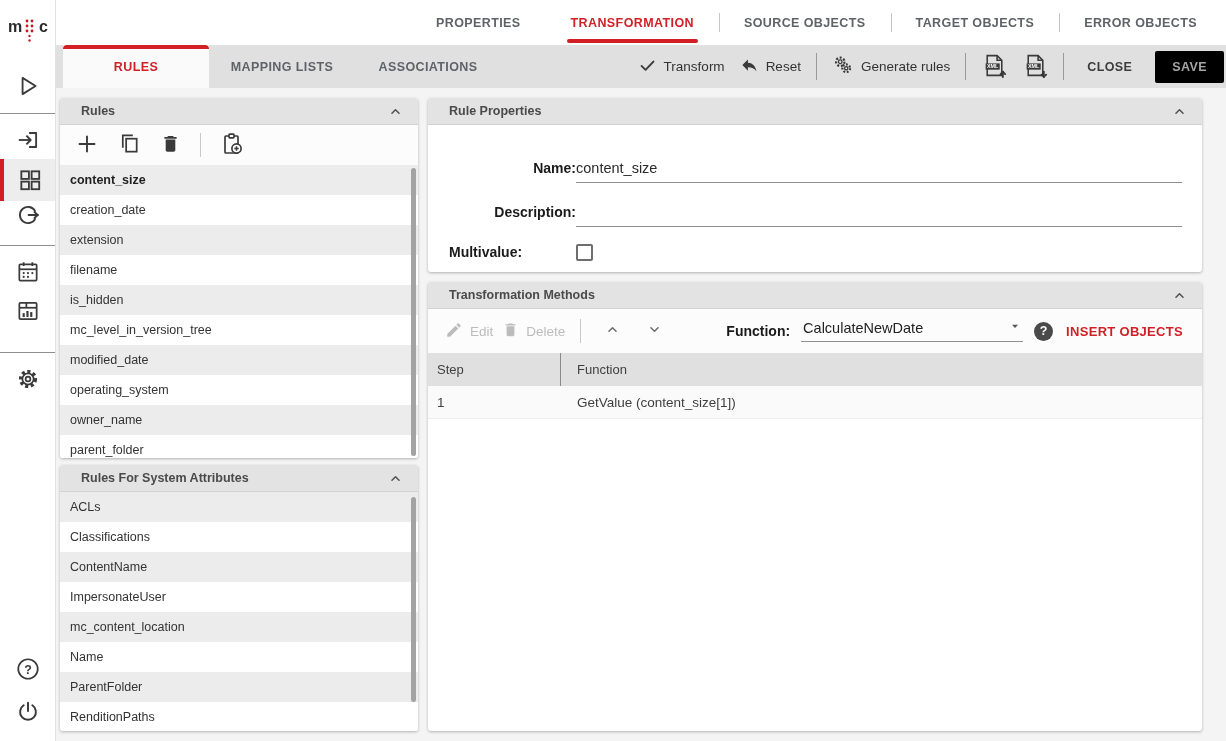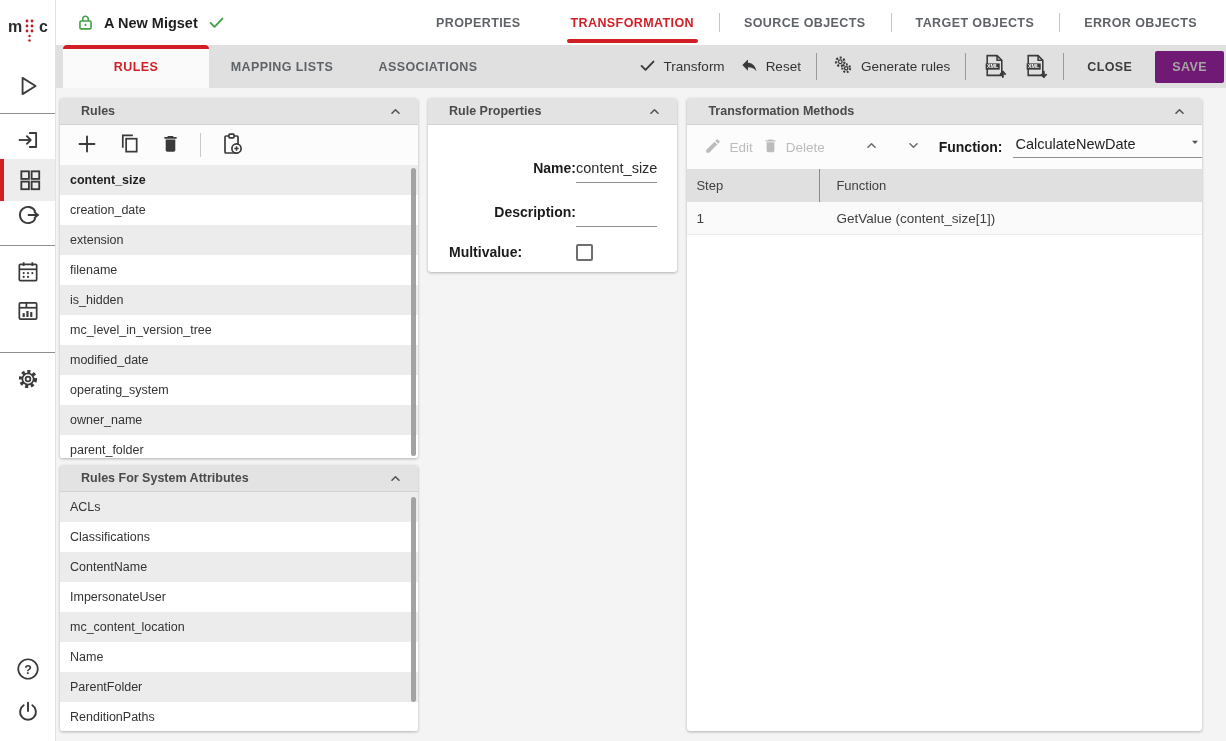--- a/index.html
+++ b/index.html
@@ -38,26 +38,26 @@
   .sub-tabs{display:flex;height:100%;margin-left:7px;}
   .sub-tab{position:relative;width:146px;font-size:12.5px;font-weight:bold;letter-spacing:.4px;color:var(--gray-txt);}
   .sub-tab.active{background:#fafafa;color:var(--red);}
   .sub-tab.active::before{content:"";position:absolute;left:0;right:0;top:0;height:4px;background:var(--red);border-radius:4px 4px 0 0;}
   .actions{margin-left:auto;display:flex;align-items:center;gap:15px;padding-right:2px;}
   .action-btn{display:flex;align-items:center;gap:7px;font-size:13.5px;color:#333;}
   .action-btn svg{color:#3a3a3a;}
   .v-sep{width:1px;height:27px;background:#9a9a9a;}
   .icon-btn{width:26px;height:26px;color:#3a3a3a;display:flex;align-items:center;justify-content:center;}
   .close-btn{font-size:12.5px;font-weight:bold;letter-spacing:.4px;color:#3c3c3c;padding:8px 8px;}
-  .save-btn{font-size:12.5px;font-weight:bold;letter-spacing:.4px;color:#a5a5a5;background:#701a75;border-radius:2px;padding:9px 17px;cursor:default;}
+  .save-btn{font-size:12.5px;font-weight:bold;letter-spacing:.4px;color:#a5a5a5;background:#000000;border-radius:2px;padding:9px 17px;cursor:default;}
 
   
   .content{position:absolute;left:56px;top:88px;right:0;bottom:0;}
   .col-left{position:absolute;left:4px;top:10px;width:358px;bottom:10px;display:flex;flex-direction:column;gap:7px;}
-  .col-right{position:absolute;left:372px;top:10px;right:24px;bottom:10px;display:flex;flex-direction:row;gap:10px;}
+  .col-right{position:absolute;left:372px;top:10px;right:24px;bottom:10px;display:flex;flex-direction:column;gap:10px;}
   .card{position:relative;background:#fff;border-radius:3px;box-shadow:0 1px 3px rgba(0,0,0,.28);overflow:hidden;}
   .card-head{height:27px;background:var(--head-bg);border-bottom:1px solid #d2d2d2;display:flex;align-items:center;padding:0 14px 0 21px;font-size:12.5px;font-weight:bold;color:#4a4a4a;}
   .card-head .chev{margin-left:auto;color:#555;display:flex;}
 
   .card-rules{height:360px;}
   .card-sys{flex:1;}
   .rules-toolbar{height:40px;display:flex;align-items:center;gap:19px;padding:0 15px;background:#fcfcfc;}
   .rules-toolbar .tbtn{color:#3a3a3a;display:flex;}
   .list .row{height:30px;display:flex;align-items:center;padding:0 10px;font-size:12.5px;color:#333;background:#fff;cursor:pointer;}
   .list div.row:nth-of-type(odd){background:var(--row-alt);}
@@ -207,35 +207,20 @@
       <span>
           <svg width="26" height="26" viewBox="0 0 24 24" fill="none" stroke="currentColor" stroke-width="1.8" stroke-linecap="round">
             <path d="M12 3.5 V11"></path>
             <path d="M8 5.8 a7.3 7.3 0 1 0 8 0"></path>
           </svg>
         </span>
     </button>
   </aside>
 
   <header class="topbar">
-    <div class="migset">
-      <span style="display:flex;color:#43a047;">
-          <svg width="19" height="19" viewBox="0 0 24 24" fill="none" stroke="currentColor" stroke-width="2">
-            <rect x="5" y="10" width="14" height="10" rx="1.5"></rect>
-            <path d="M8.5 10 V7.5 a3.5 3.5 0 0 1 7 0 V10"></path>
-            <circle cx="12" cy="15" r="1.3" fill="currentColor" stroke="none"></circle>
-          </svg>
-        </span>
-      <span class="migset-title">A New Migset</span>
-      <span style="display:flex;color:#43a047;">
-          <svg width="19" height="19" viewBox="0 0 24 24" fill="none" stroke="currentColor" stroke-width="2.4" stroke-linecap="round" stroke-linejoin="round">
-            <path d="M4.5 12.5 L9.5 17.5 L19.5 7"></path>
-          </svg>
-        </span>
-    </div>
     <nav class="top-tabs">
 
     <button class="top-tab">
           <span>PROPERTIES</span>
         </button>
         <button class="top-tab active">
           <span>TRANSFORMATION</span>
         </button>
         <button class="top-tab divided">
           <span>SOURCE OBJECTS</span>

